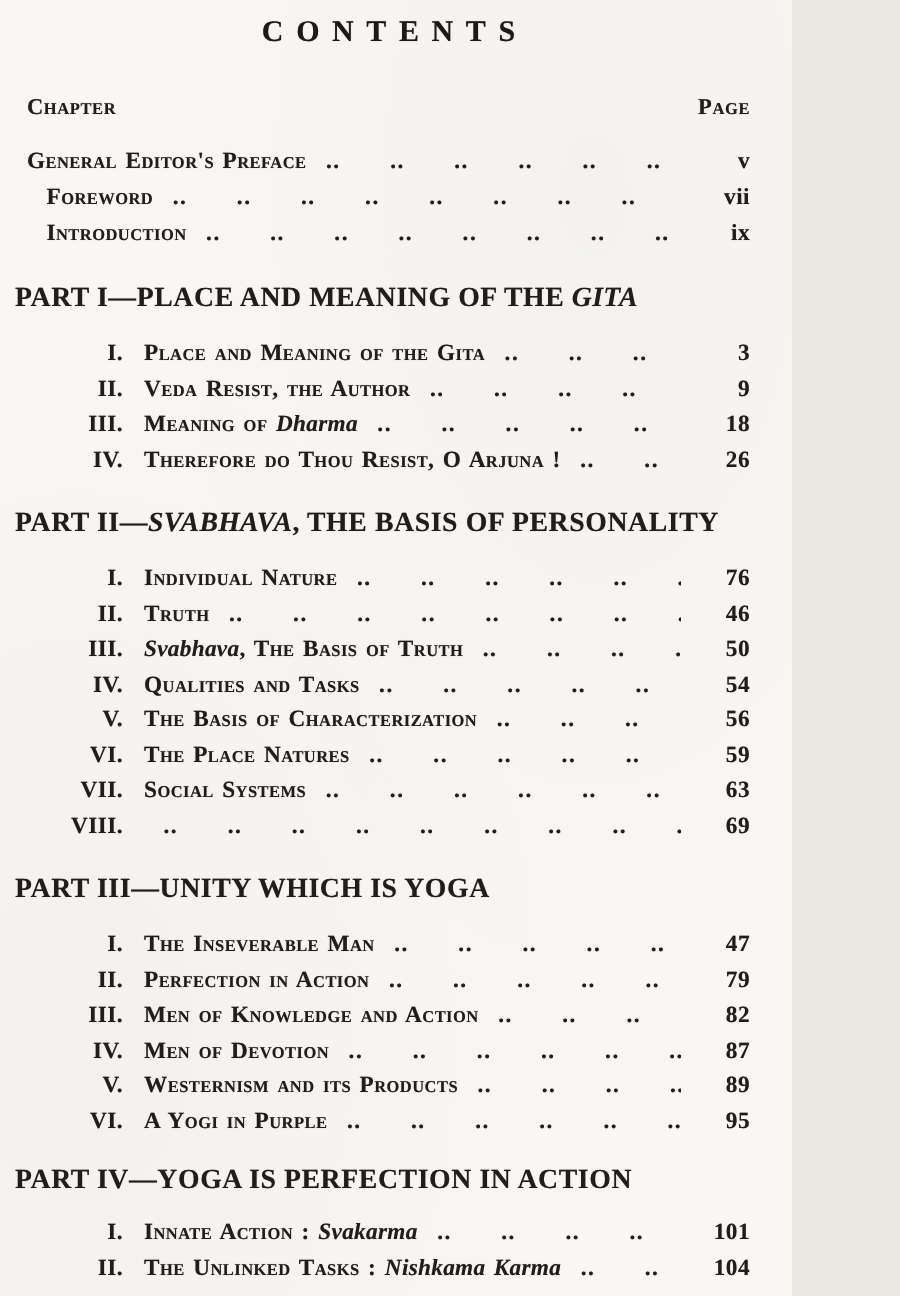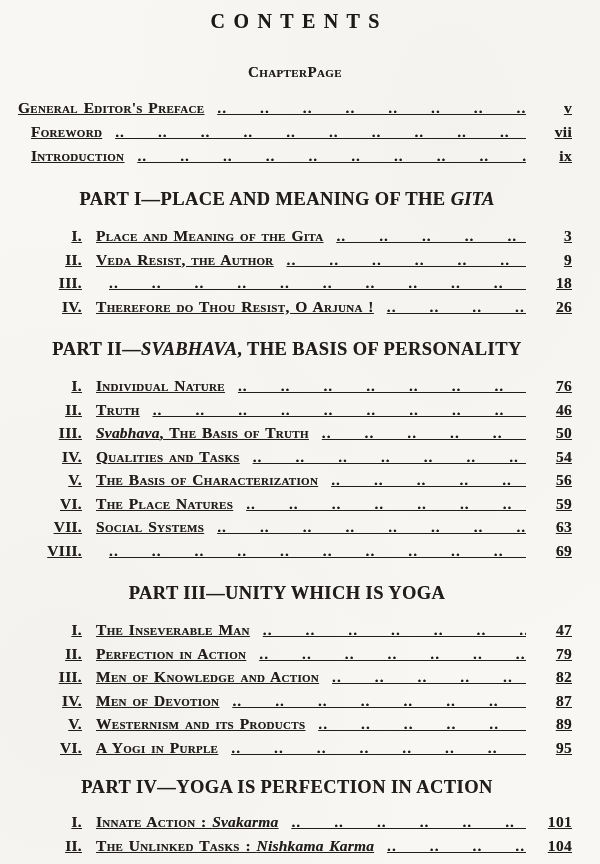--- a/index.html
+++ b/index.html
@@ -2,48 +2,48 @@
 <html><head>
 <meta charset="utf-8">
 <style>
   html,body{margin:0;padding:0;}
   body{
     width:600px;height:864px;overflow:hidden;
     font-family:"Liberation Serif","DejaVu Serif",serif;
     background:#e9e7e2;
   }
   .page{
-    position:relative;width:600px;height:864px;overflow:hidden;
+    position:relative;width:528px;height:864px;overflow:hidden;
     background:
       radial-gradient(ellipse at 75% 15%, rgba(0,0,0,0.02), transparent 55%),
       radial-gradient(ellipse at 10% 80%, rgba(0,0,0,0.025), transparent 50%),
       #f8f7f3;
     color:#201d1b;
     box-sizing:border-box;
     padding:0 28px 0 18px;
   }
   .ink{ text-shadow:0 0 0.5px rgba(32,29,27,0.55); }
 
   h1.book-title{
     margin:0;padding-top:10px;height:26px;
     font-size:20px;font-weight:700;text-align:center;
     letter-spacing:0.42em;text-indent:0.42em;
     color:#1c1a18;
   }
   .colhead{
-    display:flex;justify-content:center;align-items:baseline;
+    display:flex;justify-content:space-between;align-items:baseline;
     margin-top:28px;height:20px;
     font-variant:small-caps;font-weight:700;font-size:15px;
     letter-spacing:0.4px;
   }
   .fm{ margin-top:12px; }
   .row{
     display:flex;align-items:baseline;
     line-height:24px;font-size:15.5px;font-weight:700;
-    letter-spacing:0.3px;word-spacing:1.5px;text-decoration:underline;
+    letter-spacing:0.3px;word-spacing:1.5px;
   }
   .part .row{ line-height:23.5px; }
   .row .num{
     flex:none;width:64px;text-align:right;padding-right:0;
   }
   .row .gap{ flex:none;width:14px; }
   .row .title{
     flex:none;font-variant:small-caps;white-space:pre;
   }
   .row .title .it, h2 .it{
@@ -54,21 +54,21 @@
     padding-left:13px;padding-right:4px;
     font-weight:700;letter-spacing:1px;
   }
   .row .pg{
     flex:none;width:46px;text-align:right;font-weight:700;
   }
   .fm .title{ padding-left:0; }
   .fm .row.indent .title{ padding-left:13px; }
   h2.part-heading{
     margin:21px 0 0 0;height:27px;
-    font-size:18.5px;font-weight:700;text-align:center;
+    font-size:18.5px;font-weight:700;text-align:left;
     letter-spacing:0.4px;white-space:pre;
     transform:translateX(-8px);
   }
   .part .entries{ margin-top:8px; }
   .part:last-child h2.part-heading{ margin-top:18px; }
   .part:last-child .entries{ margin-top:6px; }
 </style>
 </head>
 <body>
 
@@ -112,20 +112,21 @@
           <div class="row">
             <span class="num">II.</span>
             <span class="gap"></span>
             <span class="title"><span>Veda Resist, the Author</span></span>
             <span class="leader">..  ..  ..  ..  ..  ..  ..  ..  ..  ..  ..  ..  ..  ..  </span>
             <span class="pg">9</span>
           </div>
           <div class="row">
             <span class="num">III.</span>
             <span class="gap"></span>
+            <span class="title"><span>Meaning of </span><span class="it">Dharma</span></span>
             <span class="leader">..  ..  ..  ..  ..  ..  ..  ..  ..  ..  ..  ..  ..  ..  </span>
             <span class="pg">18</span>
           </div>
           <div class="row">
             <span class="num">IV.</span>
             <span class="gap"></span>
             <span class="title"><span>Therefore do Thou Resist, O Arjuna !</span></span>
             <span class="leader">..  ..  ..  ..  ..  ..  ..  ..  ..  ..  ..  ..  ..  ..  </span>
             <span class="pg">26</span>
           </div>

